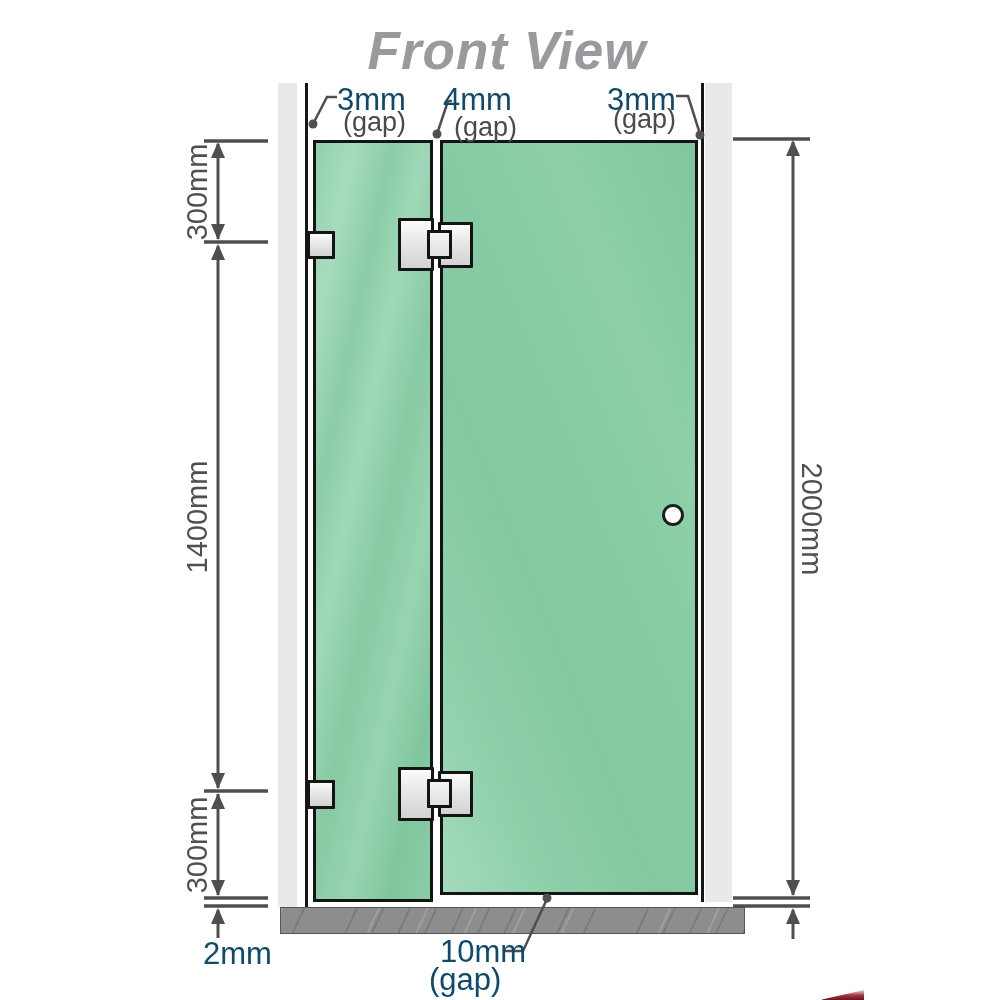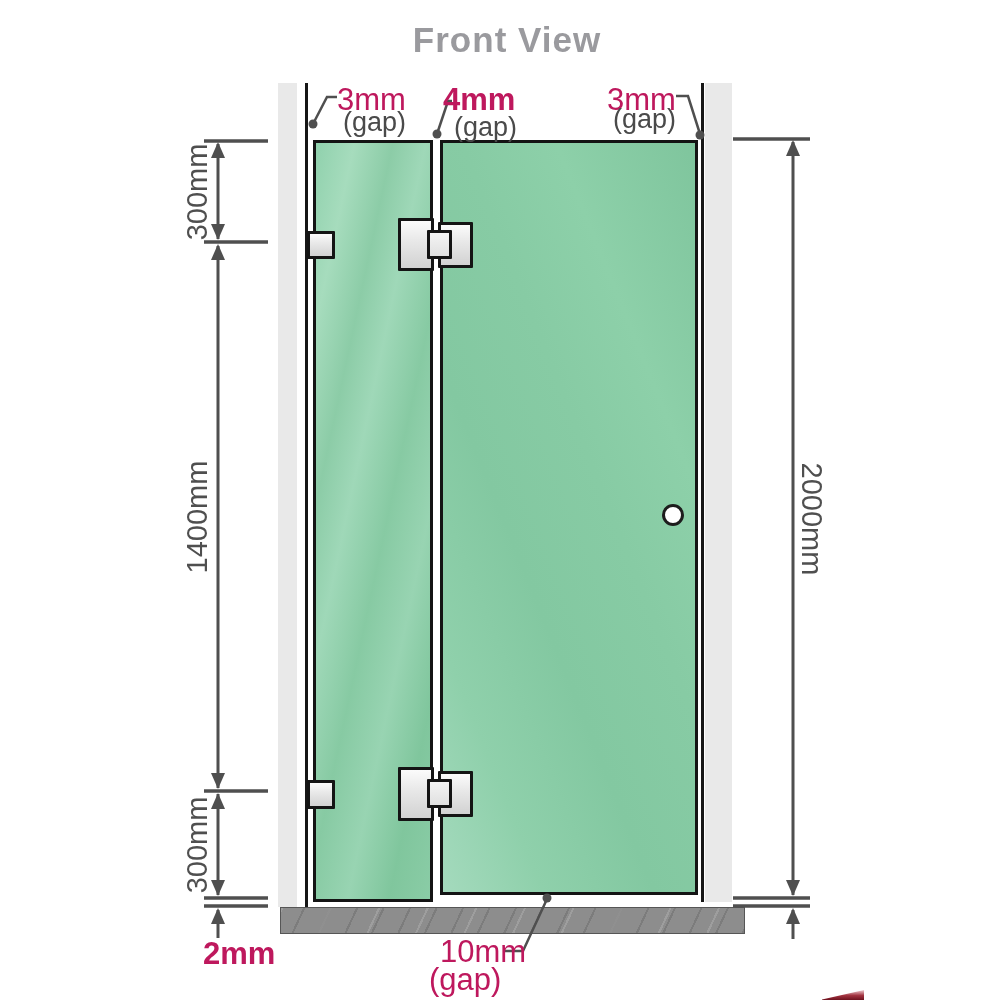--- a/index.html
+++ b/index.html
@@ -3,21 +3,21 @@
 <meta charset="utf-8">
 <style>
   html,body { margin:0; padding:0; background:#fff; }
   .canvas {
     position:relative; width:1000px; height:1000px; background:#ffffff;
     font-family:"Liberation Sans", sans-serif; overflow:hidden;
   }
 
   .title {
     position:absolute; left:507px; top:20px; transform:translateX(-50%);
-    font-size:35px; font-weight:bold; color:#9a9a9e;
+    font-size:53px; font-weight:bold; font-style:italic; color:#9a9a9e;
     white-space:nowrap; letter-spacing:1px;
   }
 
   
   .wall-bar { position:absolute; background:#e9e9e9; }
   .wall-bar.left  { left:278px; top:83px; width:19px; height:824px; }
   .wall-bar.right { left:705px; top:83px; width:27px; height:819px; }
   .wall-line { position:absolute; background:#161616; width:3px; }
   .wall-line.left  { left:305px; top:83px; height:824px; }
   .wall-line.right { left:701px; top:83px; height:819px; }
@@ -61,21 +61,21 @@
       repeating-linear-gradient(115deg, rgba(0,0,0,0.12) 20px, rgba(0,0,0,0.12) 22px, transparent 22px, transparent 44px);
   }
 
   
   svg.linework { position:absolute; left:0; top:0; width:1000px; height:1000px; pointer-events:none; }
 
   
   .dim-text { position:absolute; color:#4f4f4f; white-space:nowrap; font-size:29px; }
   .rot-l { transform:translate(-50%,-50%) rotate(-90deg); }
   .rot-r { transform:translate(-50%,-50%) rotate(90deg); }
-  .gap-value { position:absolute; color:#be185d; font-size:31px; white-space:nowrap; }
+  .gap-value { position:absolute; color:#0c4a6e; font-size:31px; white-space:nowrap; }
   .gap-note  { position:absolute; color:#4a4a4a; font-size:27px; white-space:nowrap; }
 
   
   .logo-frag {
     position:absolute; left:822px; top:990px; width:42px; height:10px;
     background:linear-gradient(to bottom, #f0cdd2 0%, #a23340 55%, #6e121e 100%);
     clip-path:polygon(0 95%, 100% 0%, 100% 100%, 0 100%);
   }
 </style>
 </head>
@@ -154,31 +154,31 @@
       <circle cx="700" cy="135" r="4.5" stroke="none"></circle>
 
       <polyline points="505,951 523,951 547,899" fill="none" stroke-width="2.5"></polyline>
       <circle cx="547" cy="898" r="4.5" stroke="none"></circle>
     </g>
   </svg>
 
   <div class="gap-value" style="left:337px; top:82px;">3mm</div>
   <div class="gap-note" style="left:343px; top:107px;">(gap)</div>
 
-  <div class="gap-value" style="left:443px; top:82px;font-weight:bold;">4mm</div>
+  <div class="gap-value" style="left:443px; top:82px;">4mm</div>
   <div class="gap-note" style="left:454px; top:112px;">(gap)</div>
 
   <div class="gap-value" style="left:607px; top:82px;">3mm</div>
   <div class="gap-note" style="left:613px; top:104px;">(gap)</div>
 
   <div class="dim-text rot-l" style="left:197px; top:192px;">300mm</div>
   <div class="dim-text rot-l" style="left:197px; top:517px;">1400mm</div>
   <div class="dim-text rot-l" style="left:197px; top:845px;">300mm</div>
 
   <div class="dim-text rot-r" style="left:811px; top:519px;">2000mm</div>
 
-  <div class="gap-value" style="left:203px; top:936px;font-weight:bold;">2mm</div>
+  <div class="gap-value" style="left:203px; top:936px;">2mm</div>
   <div class="gap-value" style="left:440px; top:934px;">10mm</div>
   <div class="gap-value" style="left:429px; top:962px;">(gap)</div>
 
   <div class="logo-frag"></div>
 
 </div>
 
 </body></html>

